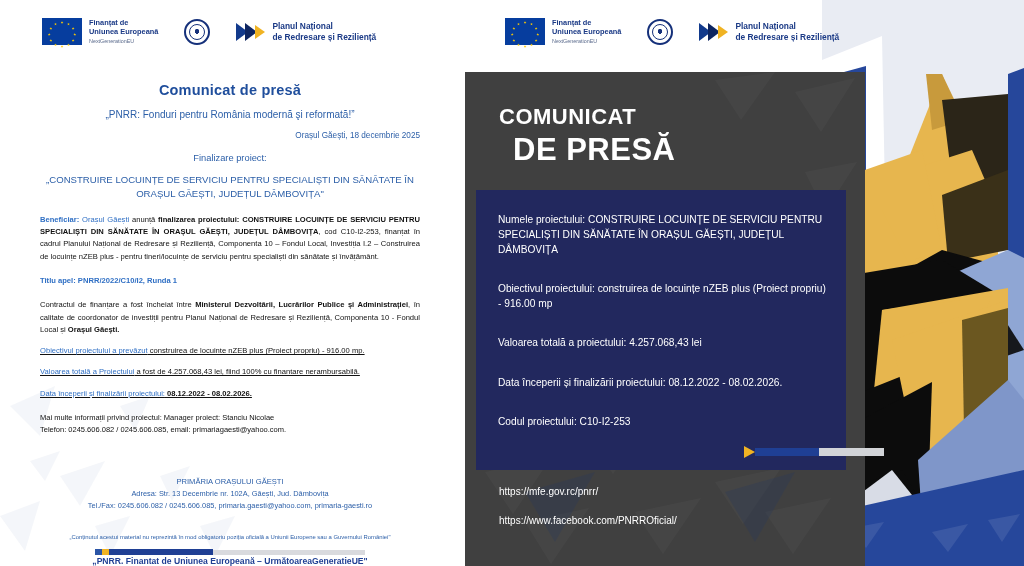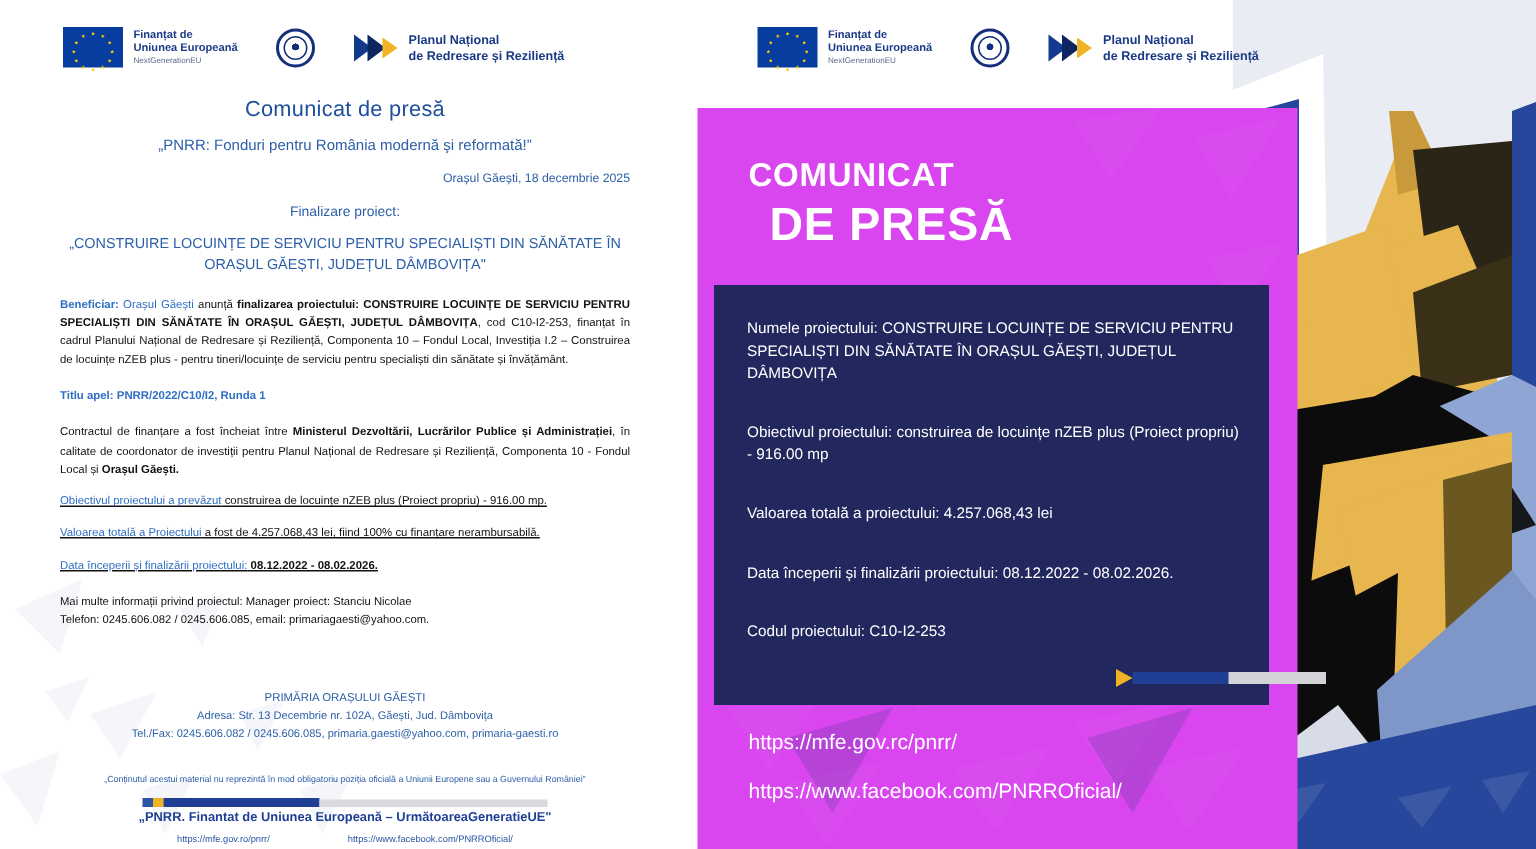--- a/index.html
+++ b/index.html
@@ -59,22 +59,22 @@
   .tri.blue  { border-top:9px solid transparent; border-bottom:9px solid transparent; border-left:12px solid #123a8c; }
   .tri.navy  { border-top:9px solid transparent; border-bottom:9px solid transparent; border-left:12px solid #0d2560; margin-left:-3px;}
   .tri.gold  { border-top:7px solid transparent; border-bottom:7px solid transparent; border-left:10px solid #f0b323; margin-left:-2px;}
   .pnrr-text .p1,.pnrr-text .p2{
     font-size:8.4px; font-weight:bold; color:#1b3a86; white-space:nowrap; line-height:1.25;
   }
 
   
   .doc-body { position:relative; padding:0 40px; color:#000; }
   .doc-title {
-    text-align:center; font-size:14.5px; font-weight:normal;
-    color:#1f4e9c; margin-top:20px; letter-spacing:.2px;
+    text-align:center; font-size:14.5px; font-weight:bold;
+    color:#1f4e9c; margin-top:37px; letter-spacing:.2px;
   }
   .doc-sub {
     text-align:center; font-size:10px; color:#2c5fa8; margin-top:11px;
   }
   .doc-date {
     text-align:right; font-size:8.2px; color:#2c5fa8; margin-top:11px;
   }
   .doc-line-center {
     text-align:center; font-size:9.3px; color:#2c5fa8; margin-top:13px;
   }
@@ -126,42 +126,42 @@
   .right-poster{
     position:absolute; left:460px; top:0; width:564px; height:566px;
     background:#ffffff; overflow:hidden;
   }
   .poster-logos{
     position:absolute; left:45px; top:18px;
     display:flex; align-items:center; gap:26px; z-index:6;
   }
   .blue-panel{
     position:absolute; left:5px; top:72px; width:400px; height:494px;
-    background:#d946ef; overflow:hidden;
+    background:#404040; overflow:hidden;
   }
   .blue-panel .facets{ position:absolute; inset:0; opacity:.5; }
 
   .poster-h1{
     position:absolute; left:34px; top:32px; z-index:3;
     color:#fff; font-weight:bold; letter-spacing:.5px;
   }
   .poster-h1 .r1{ font-size:22px; }
   .poster-h1 .r2{ font-size:31px; margin-top:2px; margin-left:14px; }
 
   .info-box{
     position:absolute; left:11px; top:118px; width:370px; height:280px;
     background:#22285e; z-index:4; padding:22px 20px 0 22px;
   }
   .info-box .item{ color:#ffffff; font-size:10.2px; line-height:1.48; }
   .info-box .item + .item{ margin-top:24px; }
 
   .poster-links{
     position:absolute; left:34px; top:415px; z-index:5; color:#fff;
   }
-  .poster-links div{ font-size:14px; line-height:1; }
+  .poster-links div{ font-size:10px; line-height:1; }
   .poster-links div + div{ margin-top:19px; }
 
   .art{
     position:absolute; left:362px; top:0; width:202px; height:566px;
     overflow:hidden;
   }
   .pnrr-stripe{
     position:absolute; left:284px; top:446px; width:140px; height:11px;
     z-index:7; display:flex; align-items:center;
   }

